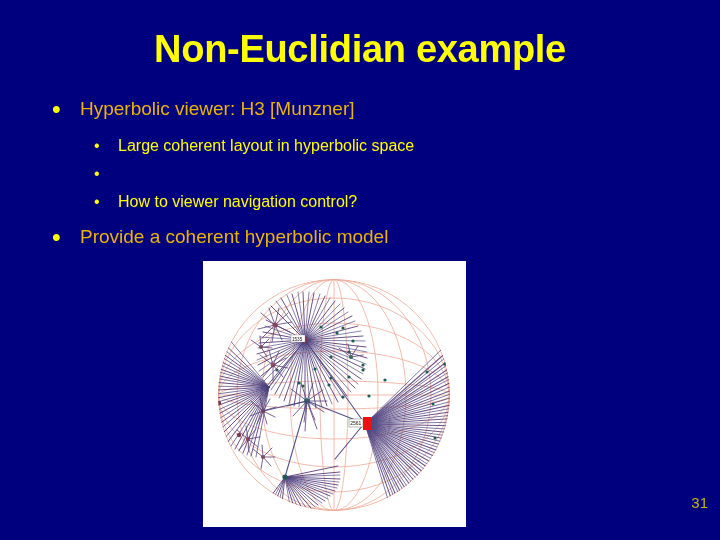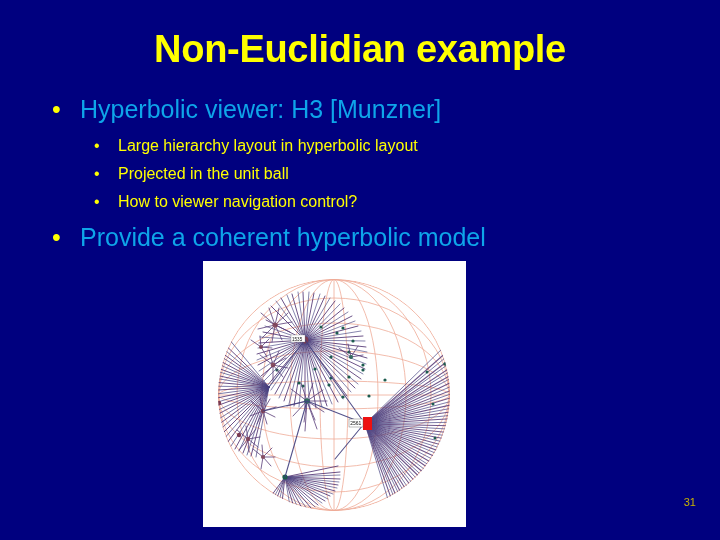--- a/index.html
+++ b/index.html
@@ -41,24 +41,24 @@
   }
   .bullet-l1 .marker {
     width: 28px;
     flex: 0 0 28px;
     font-size: 25px;
     line-height: 30px;
     text-align: left;
     color: #ffff00;
   }
   .bullet-l1 .text {
-    font-size: 25px;
+    font-size: 19px;
     line-height: 30px;
     white-space: nowrap;
-    color: #0ea5e9;
+    color: #eab308;
     text-align: right;
   }
   .bullet-l2 {
     position: absolute;
     left: 94px;
     display: flex;
     align-items: flex-start;
     color: #ffff00;
   }
   .bullet-l2 .marker {
@@ -89,47 +89,46 @@
     height: 266px;
     background: #ffffff;
   }
   #figure-svg {
     display: block;
     width: 263px;
     height: 266px;
   }
   #page-number {
     position: absolute;
-    right: 24px;
+    right: 12px;
     bottom: 31px;
     color: #c8b400;
-    font-size: 11px;
+    font-size: 15px;
     line-height: 13px;
   }
 </style>
 </head>
 <body>
 
 <div id="slide">
 
   <div id="slide-title">Non-Euclidian example</div>
 
   <div class="bullet-l1" id="b1">
     <span class="marker">•</span>
     <span class="text">Hyperbolic viewer: H3 [Munzner]</span>
   </div>
 
   <div class="bullet-l2" id="sb1">
     <span class="marker">•</span>
-    <span class="text">Large hierarchy layout in hyperbolic layout</span>
+    <span class="text">Large coherent layout in hyperbolic space</span>
   </div>
 
   <div class="bullet-l2" id="sb2">
     <span class="marker">•</span>
-    <span class="text">Projected in the unit ball</span>
   </div>
 
   <div class="bullet-l2" id="sb3">
     <span class="marker">•</span>
     <span class="text">How to viewer navigation control?</span>
   </div>
 
   <div class="bullet-l1" id="b2">
     <span class="marker">•</span>
     <span class="text">Provide a coherent hyperbolic model</span>

